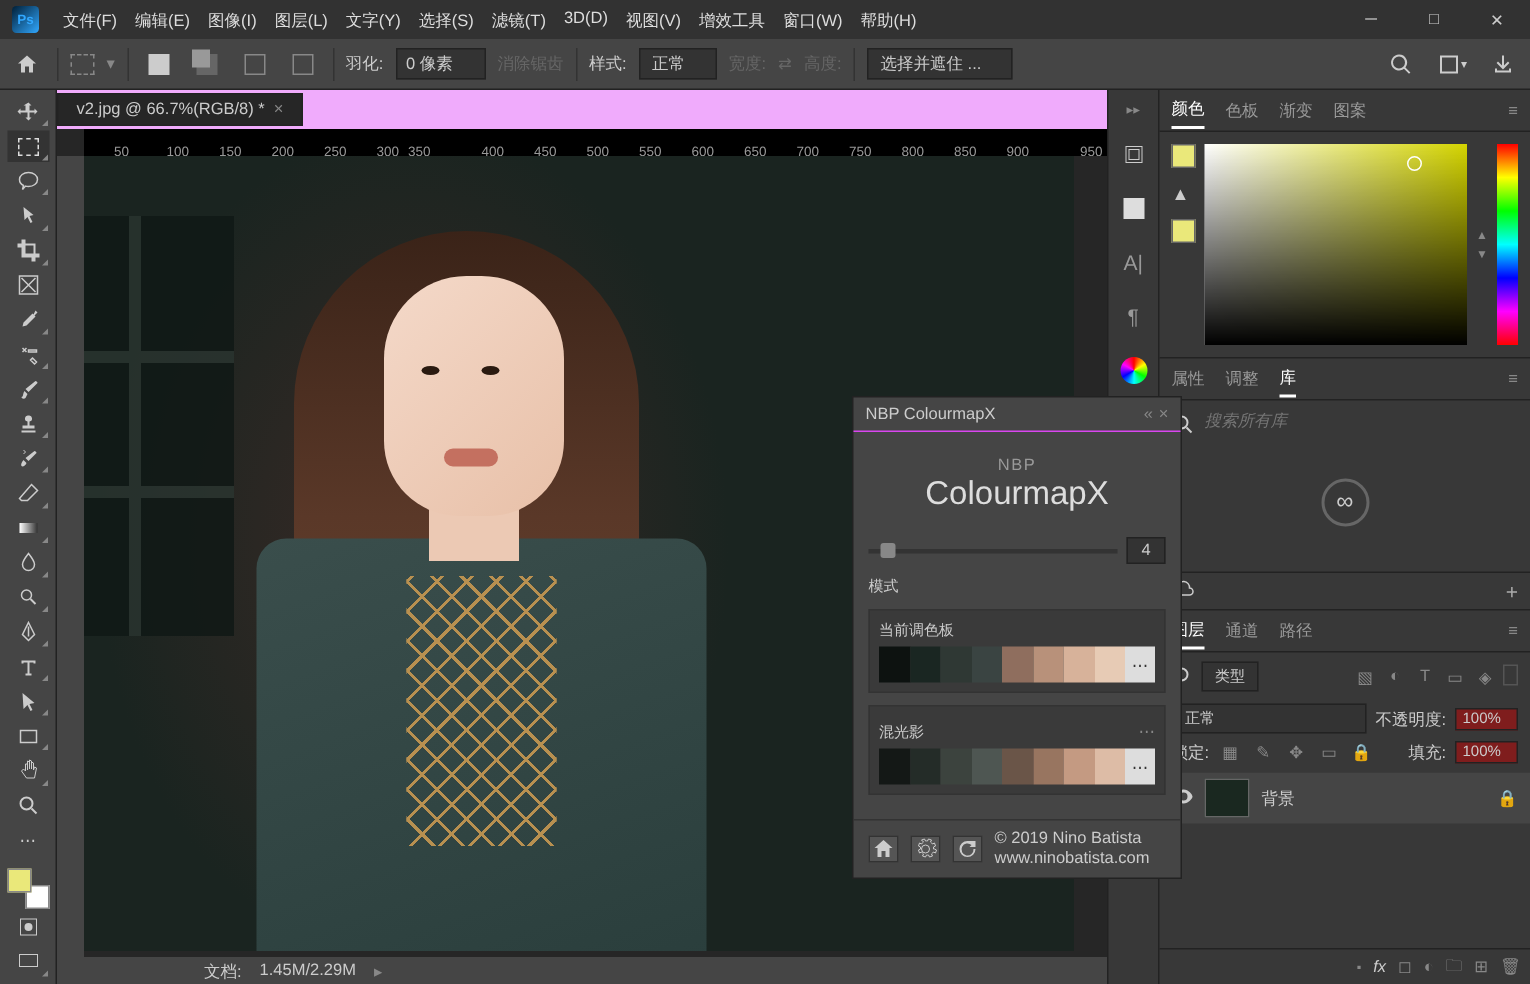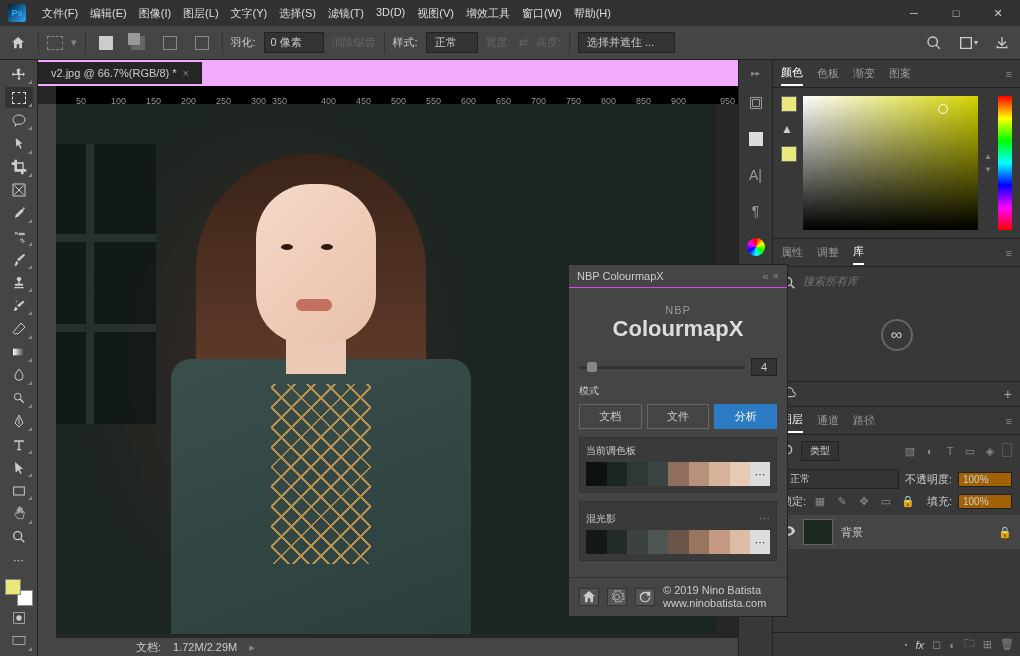--- a/index.html
+++ b/index.html
@@ -45,21 +45,21 @@
 .wf-v{top:0;left:60px;width:8px;height:280px}
 .wf-h1{top:90px;left:0;width:130px;height:8px}
 .wf-h2{top:180px;left:0;width:130px;height:8px}
 .plugin-panel{position:absolute;top:160px;left:530px;width:220px;background:#454545;border:1px solid #222;z-index:5}
 .plugin-header{padding:5px 8px;display:flex;align-items:center;border-bottom:1px solid #d946ef}
 .plugin-title{font-size:11px;color:#ccc}
 .plugin-close{margin-left:auto;display:flex;gap:4px}
 .plugin-body{padding:8px 10px}
 .plugin-logo{text-align:center;margin:8px 0 16px}
 .plugin-logo-nbp{font-size:11px;color:#999;letter-spacing:1px}
-.plugin-logo-main{font-size:22px;color:#ddd;font-weight:700}
+.plugin-logo-main{font-size:22px;color:#ddd;font-weight:400}
 .plugin-row{display:flex;align-items:center;gap:6px;margin:8px 0}
 .plugin-slider{flex:1;height:3px;background:#333;position:relative}
 .plugin-slider-thumb{position:absolute;top:-4px;left:8px;width:10px;height:10px;background:#888;border-radius:2px}
 .plugin-val{background:#333;padding:2px 8px;border:1px solid #222;min-width:26px;text-align:center}
 .plugin-btns{display:flex;gap:5px;margin-top:6px}
 .plugin-btn{flex:1;padding:4px;text-align:center;border:1px solid #666;background:#454545;cursor:pointer}
 .plugin-btn.primary{background:#2b7bc5;border-color:#2b7bc5;color:#fff}
 .plugin-section{border:1px solid #333;margin:8px 0;padding:6px;background:#3a3a3a}
 .plugin-sec-title{font-size:10px;margin-bottom:4px}
 .palette-strip{display:flex;height:24px}
@@ -85,21 +85,21 @@
 .lib-search input{flex:1;background:transparent;border:none;color:#888;font-style:italic;outline:none}
 .lib-empty{padding:20px;text-align:center;color:#888;font-size:11px;line-height:1.5}
 .cc-icon{width:32px;height:32px;border:2px solid #666;border-radius:50%;margin:0 auto 10px;display:flex;align-items:center;justify-content:center;font-size:16px}
 .layers-panel{flex:1;display:flex;flex-direction:column}
 .layer-controls{padding:6px 8px;display:flex;align-items:center;gap:4px;flex-wrap:wrap}
 .layer-search{display:flex;align-items:center;gap:4px;width:100%;margin-bottom:4px}
 .lc-sel{background:#333;padding:2px 8px;border:1px solid #222;font-size:10px}
 .lc-icons{display:flex;gap:4px;margin-left:auto}
 .lc-icon{width:16px;height:16px;display:flex;align-items:center;justify-content:center;color:#888}
 .lc-row{display:flex;align-items:center;width:100%;gap:6px;font-size:10px;color:#999}
-.lc-row-input{background:#a16207;border:1px solid #222;padding:1px 4px;width:54px;font-size:10px}
+.lc-row-input{background:#7f1d1d;border:1px solid #222;padding:1px 4px;width:42px;font-size:10px}
 .layer-list{flex:1;overflow:auto}
 .layer-item{display:flex;align-items:center;padding:4px 8px;gap:8px;background:#454545}
 .layer-eye{width:14px;cursor:pointer}
 .layer-thumb{width:30px;height:26px;background:#1a2820;border:1px solid #666}
 .layer-footer{height:24px;border-top:1px solid #222;display:flex;align-items:center;justify-content:flex-end;padding:0 6px;gap:8px}
 .lf-icon{color:#888;cursor:pointer}
 svg{width:16px;height:16px;fill:currentColor}
 </style>
 </head>
 <body>
@@ -396,25 +396,20 @@
             <div class="plugin-logo-nbp">NBP</div>
             <div class="plugin-logo-main">ColourmapX</div>
           </div>
           <div class="plugin-row">
             <div class="plugin-slider">
                 <div class="plugin-slider-thumb"></div>
               </div>
             <div class="plugin-val">4</div>
           </div>
           <div style="font-size:10px;color:#ccc;margin-top:6px">模式</div>
-          <div class="plugin-btns">
-            <div class="plugin-btn">文档</div>
-            <div class="plugin-btn">文件</div>
-            <div class="plugin-btn primary">分析</div>
-          </div>
           <div class="plugin-section">
             <div class="plugin-sec-title">当前调色板</div>
             <div class="palette-strip" id="palette1">
                 <div style="background: rgb(13, 18, 16);"></div>
                 <div style="background: rgb(26, 38, 34);"></div>
                 <div style="background: rgb(47, 56, 52);"></div>
                 <div style="background: rgb(58, 68, 66);"></div>
                 <div style="background: rgb(143, 110, 94);"></div>
                 <div style="background: rgb(184, 145, 122);"></div>
                 <div style="background: rgb(215, 178, 154);"></div>
@@ -458,21 +453,21 @@
             </div>
           <div class="plugin-copy">
             <div>© 2019 Nino Batista</div>
             <div>www.ninobatista.com</div>
           </div>
         </div>
       </div>
     </div>
     <div class="statusbar">
       <span style="margin-left:90px">文档:</span>
-      <span>1.72M/2.29M</span>
+      <span>1.45M/2.29M</span>
       <span style="color:#888">▸</span>
     </div>
   </div>
 
   <div class="right-col">
     <span style="color:#888;font-size:9px">▸▸</span>
     <div class="r-icon">
         <svg viewBox="0 0 24 24">
           <rect x="4" y="4" width="16" height="16" fill="none" stroke="currentColor"></rect>
           <rect x="7" y="7" width="10" height="10" fill="none" stroke="currentColor"></rect>

